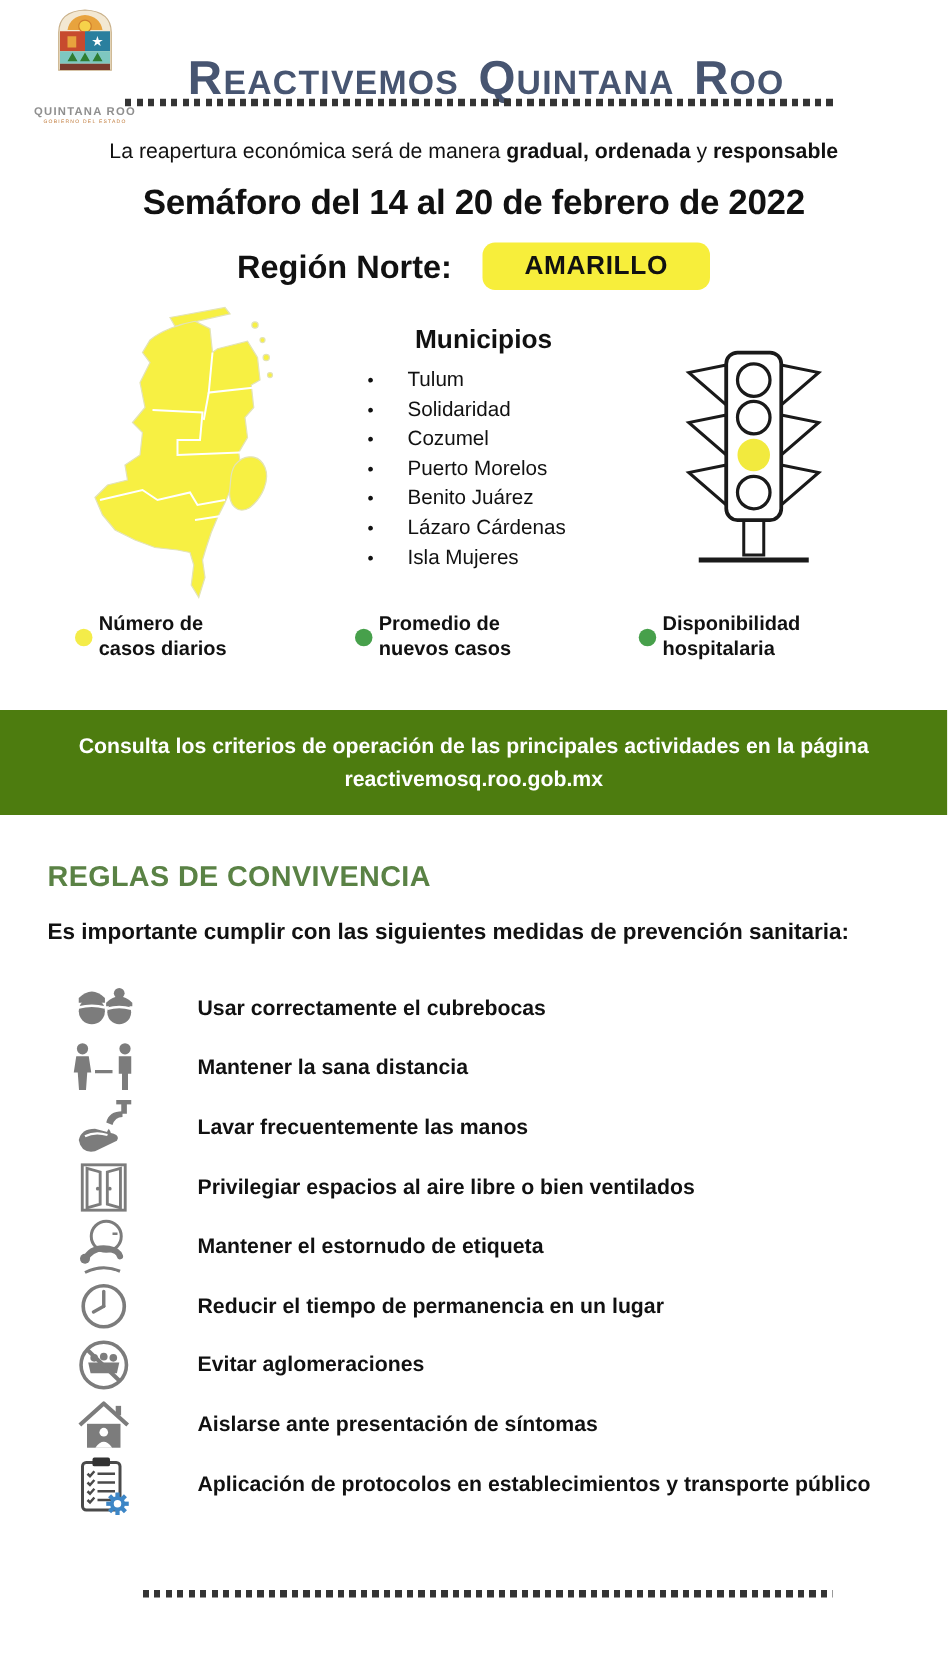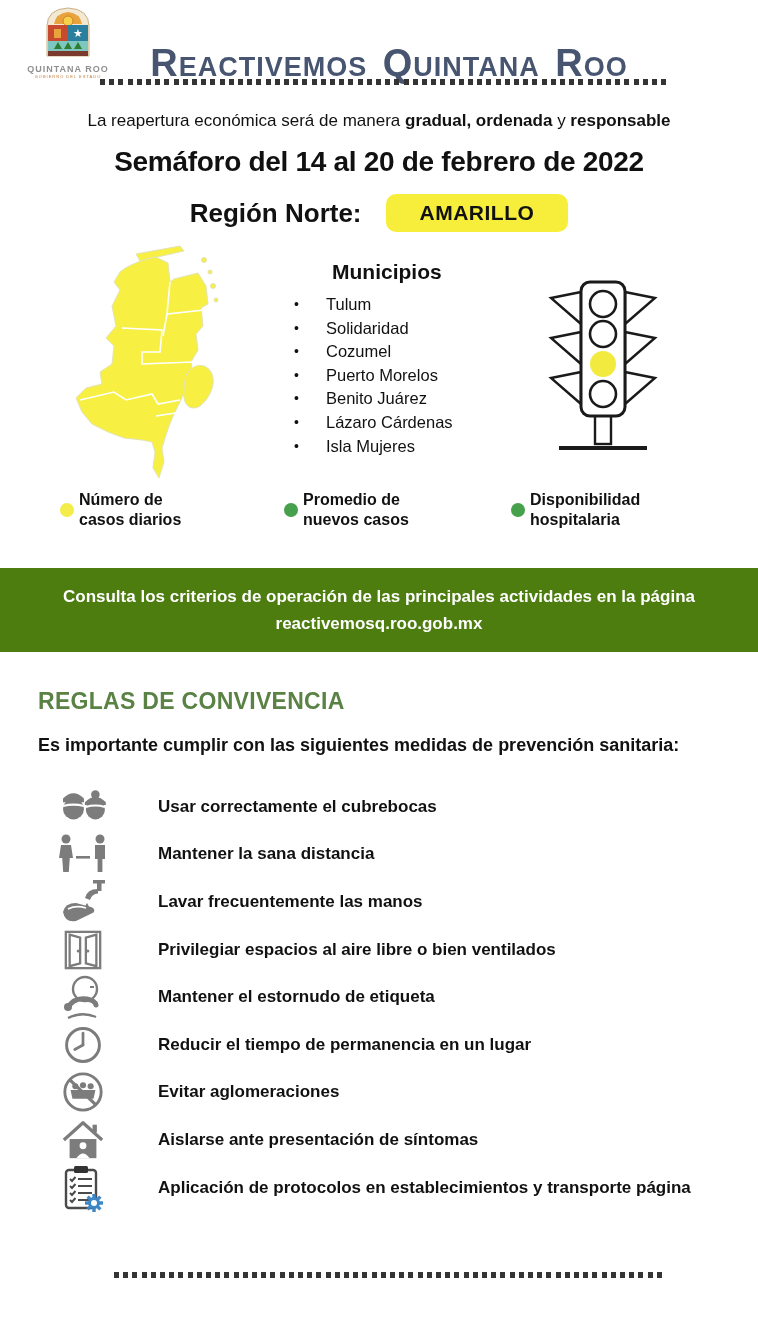--- a/index.html
+++ b/index.html
@@ -5,21 +5,21 @@
   * { margin:0; padding:0; box-sizing:border-box; }
   html,body { background:#fff; }
   .page {
     position:relative; width:758px; height:1340px; margin:0 auto;
     background:#ffffff; overflow:hidden;
     font-family:"Liberation Sans", sans-serif; color:#111;
   }
 
   
   .logo-wrap { position:absolute; left:22px; top:6px; width:92px; text-align:center; }
-  .logo-name { font-size:9px; font-weight:bold; color:#8f8f8f; letter-spacing:1px; margin-top:0; }
+  .logo-name { font-size:9px; font-weight:bold; color:#8f8f8f; letter-spacing:1px; margin-top:19px; }
   .logo-sub  { font-size:4px; color:#c07a3a; letter-spacing:1px; }
 
   .main-title {
     position:absolute; left:60px; right:40px; top:26px; text-align:center;
     color:#475571; font-weight:bold; letter-spacing:1px;
   }
   .title-word { display:inline-block; font-size:27px; text-transform:uppercase; margin:16px 5px; }
   .title-word::first-letter { font-size:38px; }
 
   .dotted { position:absolute; height:6px;
@@ -327,20 +327,20 @@
           <g fill="#3d86c6" transform="translate(33,39)">
             <rect x="-1.7" y="-9" width="3.4" height="18"></rect>
             <rect x="-9" y="-1.7" width="18" height="3.4"></rect>
             <rect x="-1.7" y="-9" width="3.4" height="18" transform="rotate(45)"></rect>
             <rect x="-1.7" y="-9" width="3.4" height="18" transform="rotate(-45)"></rect>
             <circle cx="0" cy="0" r="6"></circle>
           </g>
           <circle cx="33" cy="39" r="3" fill="#ffffff"></circle>
         </svg>
       </span>
-      <span class="rule-label">Aplicación de protocolos en establecimientos y transporte página</span>
+      <span class="rule-label">Aplicación de protocolos en establecimientos y transporte público</span>
     </div>
 
   </div>
 
   <div class="dotted dotted-bottom"></div>
 
 </div>
 
 </body></html>

